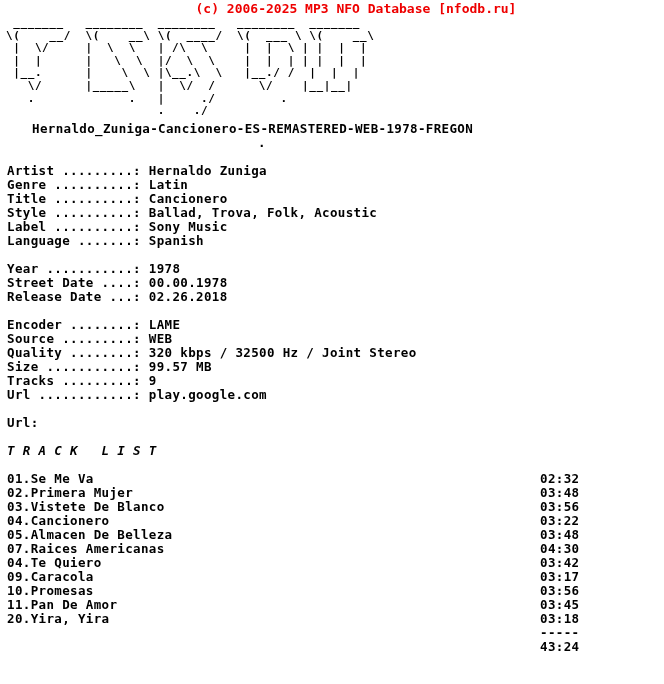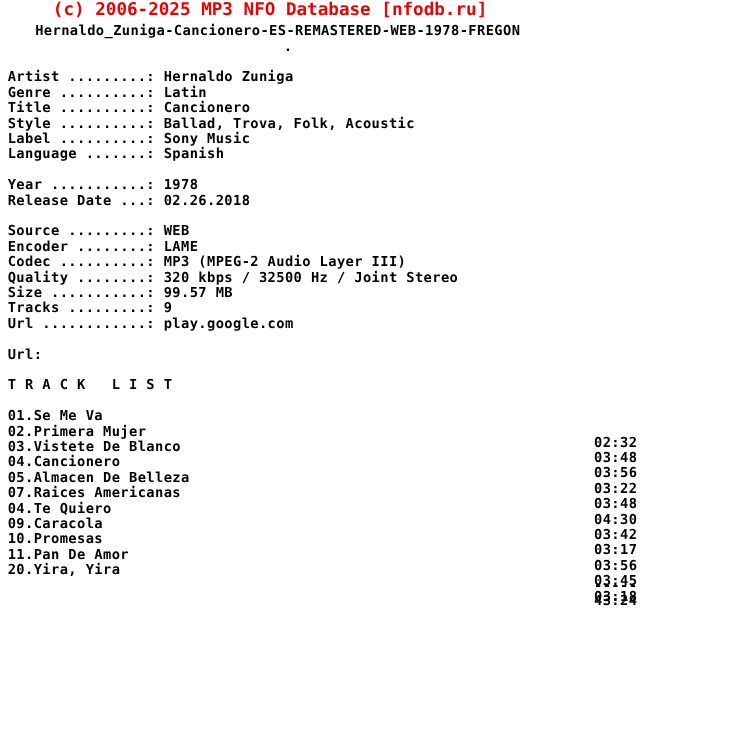--- a/index.html
+++ b/index.html
@@ -16,23 +16,23 @@
   }
   .nfo {
     position: relative;
     width: 664px;
     height: 684px;
     box-sizing: border-box;
     padding: 0;
   }
   
   .credit {
-    text-align: left;
+    text-align: center;
     color: #ee0000;
-    font-size: 16px;
+    font-size: 13px;
     line-height: 16px;
     font-weight: bold;
     letter-spacing: 0px;
     white-space: pre;
     margin: 0;
     padding-top: 1px;
     padding-left: 48px;
   }
   
   .logo {
@@ -69,72 +69,80 @@
   
   .track-row {
     position: relative;
     white-space: pre;
     min-height: 14px;
   }
   .track-dur {
     position: absolute;
     left: 540px;
     top: 0;
-    margin-top: 24px;
   }
   .total-sep {
     position: absolute;
     left: 540px;
     top: 0;
   }
   .total-row {
     position: relative;
     min-height: 14px;
     white-space: pre;
   }
   .sect-title {
     white-space: pre;
+    font-style: italic;
   }
 </style>
 </head>
 <body>
 
 <div class="nfo">
 
   <div class="credit">(c) 2006-2025 MP3 NFO Database [nfodb.ru]</div>
 
+  <div class="logo"> _______   ________  ________   ________  _______
+\(    __/  \(    __\ \(  ____/  \(  ___ \ \(    __\
+ |  \/     |  \  \   | /\  \     |  |  \ | |  |  |
+ |  |      |   \  \  |/  \  \    |  |  | | |  |  |
+ |__.      |    \  \ |\__.\  \   |__./ /  |  |  |
+   \/      |_____\   |  \/  /      \/    |__|__|
+   .             .   |     ./         .
+                     .    ./</div>
 
   <div class="body-text release-name">Hernaldo_Zuniga-Cancionero-ES-REMASTERED-WEB-1978-FREGON</div>
 
   <div class="body-text" style="padding-left:258px;">.</div>
 
   <div class="blank"></div>
 
   <div id="info1">
       <div class="body-text dotline"><span>Artist</span><span> .........: </span><span>Hernaldo Zuniga</span></div>
       <div class="body-text dotline"><span>Genre</span><span> ..........: </span><span>Latin</span></div>
       <div class="body-text dotline"><span>Title</span><span> ..........: </span><span>Cancionero</span></div>
       <div class="body-text dotline"><span>Style</span><span> ..........: </span><span>Ballad, Trova, Folk, Acoustic</span></div>
       <div class="body-text dotline"><span>Label</span><span> ..........: </span><span>Sony Music</span></div>
       <div class="body-text dotline"><span>Language</span><span> .......: </span><span>Spanish</span></div>
     </div>
 
   <div class="blank"></div>
 
   <div id="info2">
       <div class="body-text dotline"><span>Year</span><span> ...........: </span><span>1978</span></div>
+      <div class="body-text dotline"><span>Street Date</span><span> ....: </span><span>00.00.1978</span></div>
       <div class="body-text dotline"><span>Release Date</span><span> ...: </span><span>02.26.2018</span></div>
     </div>
 
   <div class="blank"></div>
 
   <div id="info3">
+      <div class="body-text dotline"><span>Encoder</span><span> ........: </span><span>LAME</span></div>
       <div class="body-text dotline"><span>Source</span><span> .........: </span><span>WEB</span></div>
-      <div class="body-text dotline"><span>Encoder</span><span> ........: </span><span>LAME</span></div>
-      <div class="body-text dotline"><span>Codec</span><span> ..........: </span><span>MP3 (MPEG-2 Audio Layer III)</span></div>
       <div class="body-text dotline"><span>Quality</span><span> ........: </span><span>320 kbps / 32500 Hz / Joint Stereo</span></div>
       <div class="body-text dotline"><span>Size</span><span> ...........: </span><span>99.57 MB</span></div>
       <div class="body-text dotline"><span>Tracks</span><span> .........: </span><span>9</span></div>
       <div class="body-text dotline"><span>Url</span><span> ............: </span><span>play.google.com</span></div>
     </div>
 
   <div class="blank"></div>
 
   <div class="body-text">Url:</div>
 

